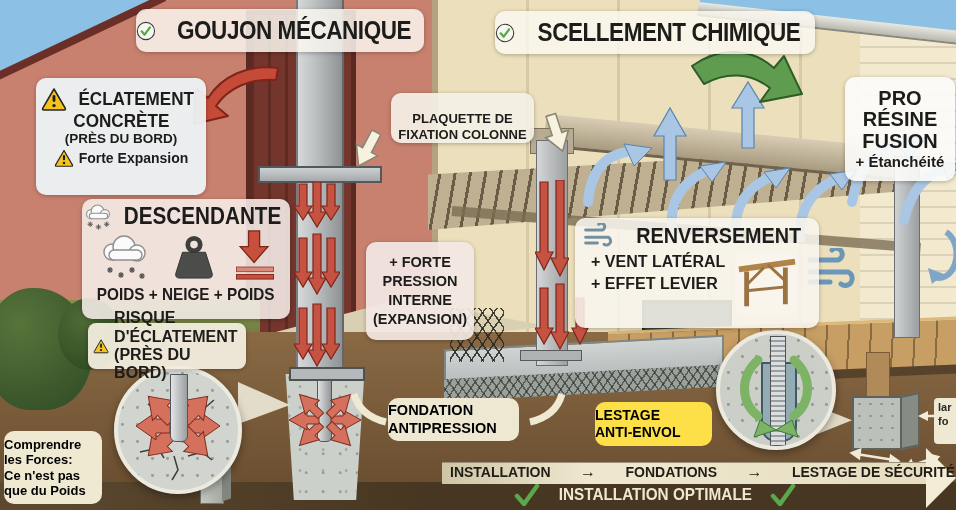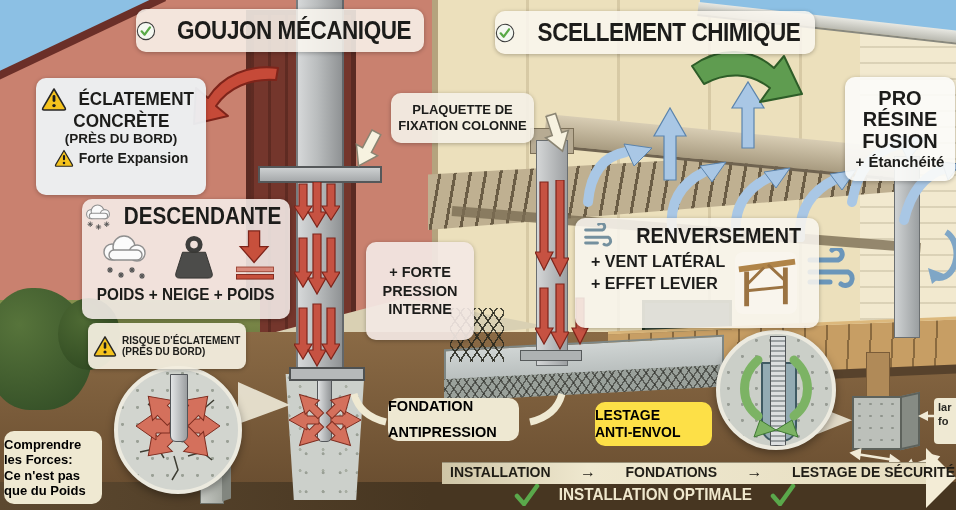--- a/index.html
+++ b/index.html
@@ -135,47 +135,47 @@
   .hdr{font-weight:bold;font-size:25px;letter-spacing:-.5px;white-space:nowrap}
   .header-left{left:136px;top:9px;width:288px;height:43px}
   .header-right{left:495px;top:11px;width:320px;height:43px}
 
   .eclatement{left:36px;top:78px;width:166px;height:99px;background:rgba(238,243,246,.94);padding:9px 2px}
   .ecl-row{display:flex;align-items:center;justify-content:center;gap:5px;font-weight:bold;font-size:19px;line-height:1.05}
   .ecl-sub{font-weight:bold;font-size:13.5px;line-height:1.2}
   .ecl-row4{display:flex;align-items:center;justify-content:center;gap:5px;font-weight:bold;font-size:14px;margin-top:2px}
 
   .plaquette{left:391px;top:93px;width:143px;height:50px;font-weight:bold;font-size:13px;line-height:1.25;
-    display:flex;flex-direction:column;justify-content:center}
+    display:flex;flex-direction:column;justify-content:flex-end}
   .pro-resine{left:845px;top:77px;width:110px;height:104px;background:rgba(252,252,250,.9);
     font-weight:bold;font-size:20px;line-height:1.08;display:flex;flex-direction:column;justify-content:center}
   .pro-resine .small{font-size:15px;font-weight:bold;margin-top:2px}
 
   .descendante{left:82px;top:199px;width:208px;height:114px;background:rgba(246,238,235,.88);padding:3px 0}
   .desc-title-row{display:flex;align-items:center;justify-content:center;gap:0;font-weight:bold;font-size:23px}
   .desc-icons-row{display:flex;align-items:flex-end;justify-content:space-between;padding:2px 14px;height:48px}
   .desc-formula{font-weight:bold;font-size:17px;margin-top:3px}
 
   .forte{left:366px;top:242px;width:108px;height:98px;background:rgba(243,232,228,.92);
     font-weight:bold;font-size:14.5px;line-height:1.3;display:flex;flex-direction:column;justify-content:center}
 
   .renversement{left:575px;top:218px;width:228px;height:100px;background:rgba(248,245,238,.88);
     text-align:left;padding:5px 8px}
   .ren-title-row{display:flex;align-items:center;gap:8px;font-weight:bold;font-size:22px}
   .ren-item{font-weight:bold;font-size:16px;margin:4px 0 0 8px}
   .pergola-icon{left:735px;top:252px;width:62px;height:62px;background:rgba(250,247,240,.6);border-radius:8px}
 
   .risque{left:88px;top:323px;width:148px;height:42px;background:rgba(242,237,222,.95);border-radius:8px;
     display:flex;align-items:center;gap:5px;padding:2px 5px;box-shadow:0 1px 4px rgba(0,0,0,.28)}
-  .risque-lines{font-weight:bold;font-size:10px;line-height:1.15;color:#1c1c1a;text-align:left}
+  .risque-lines{font-weight:bold;font-size:16px;line-height:1.15;color:#1c1c1a;text-align:left}
 
   .comprendre{left:4px;top:431px;width:98px;height:73px;background:#efe9d2;border-radius:10px;
     font-weight:bold;font-size:13px;line-height:1.18;display:flex;flex-direction:column;justify-content:center}
   .fondation{left:388px;top:398px;width:131px;height:43px;background:#eee8d2;border-radius:10px;
-    font-weight:bold;font-size:14.5px;line-height:1.2;display:flex;flex-direction:column;justify-content:space-between}
+    font-weight:bold;font-size:14.5px;line-height:1.2;display:flex;flex-direction:column;justify-content:center}
   .lestage{left:595px;top:402px;width:117px;height:44px;background:#fde047;border-radius:10px;
     font-weight:bold;font-size:14px;line-height:1.25;display:flex;flex-direction:column;justify-content:center}
 
   .ribbon-band{left:442px;top:462px;width:490px;height:21px;
     background:linear-gradient(90deg,#cfc5a6,#efe8cf 30%,#e6ddc0);border-top:1px solid #9a9178}
   .ribbon-head{left:926px;top:448px;width:30px;height:60px;background:#f3ecd6;
     clip-path:polygon(0 0,100% 50%,0 100%)}
   .ribbon-steps{left:450px;top:461px;width:505px;height:22px;display:flex;align-items:center;
     justify-content:space-between;font-weight:bold;font-size:14px;color:#201d16;white-space:nowrap}
   .step-sep{font-size:16px}
@@ -479,20 +479,21 @@
         <rect x="2" y="48" width="40" height="5" fill="#c7503c" stroke="#7e241a" stroke-width="1"></rect>
       </svg>
     </div>
     <div class="desc-formula"><span class="cx">POIDS + NEIGE + POIDS</span></div>
   </div>
 
   <div class="a box forte">
     <span>+ FORTE</span>
     <span>PRESSION</span>
     <span>INTERNE</span>
+    <span>(EXPANSION)</span>
   </div>
 
   <div class="a box renversement">
     <div class="ren-title-row">
       <svg width="36" height="26" viewBox="0 0 60 44">
         <g fill="none" stroke="#74909e" stroke-width="5" stroke-linecap="round">
           <path d="M4,12 h28 a6,6 0 1 0 -6,-10"></path>
           <path d="M4,24 h38 a7,7 0 1 1 -7,12"></path>
           <path d="M4,34 h20"></path>
         </g>

